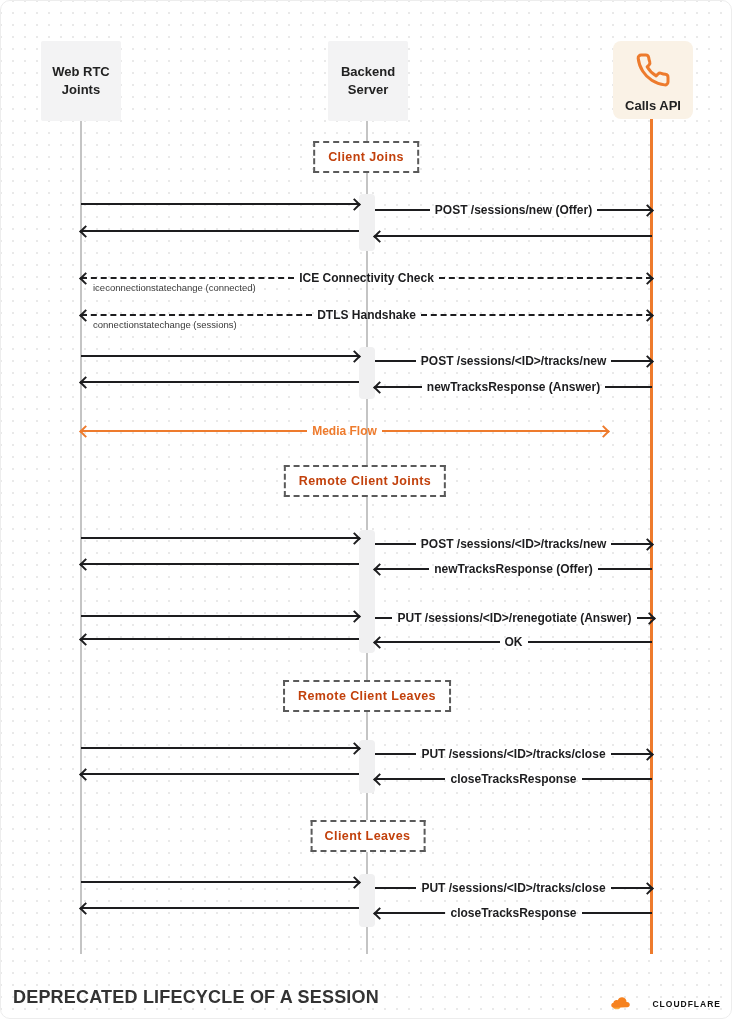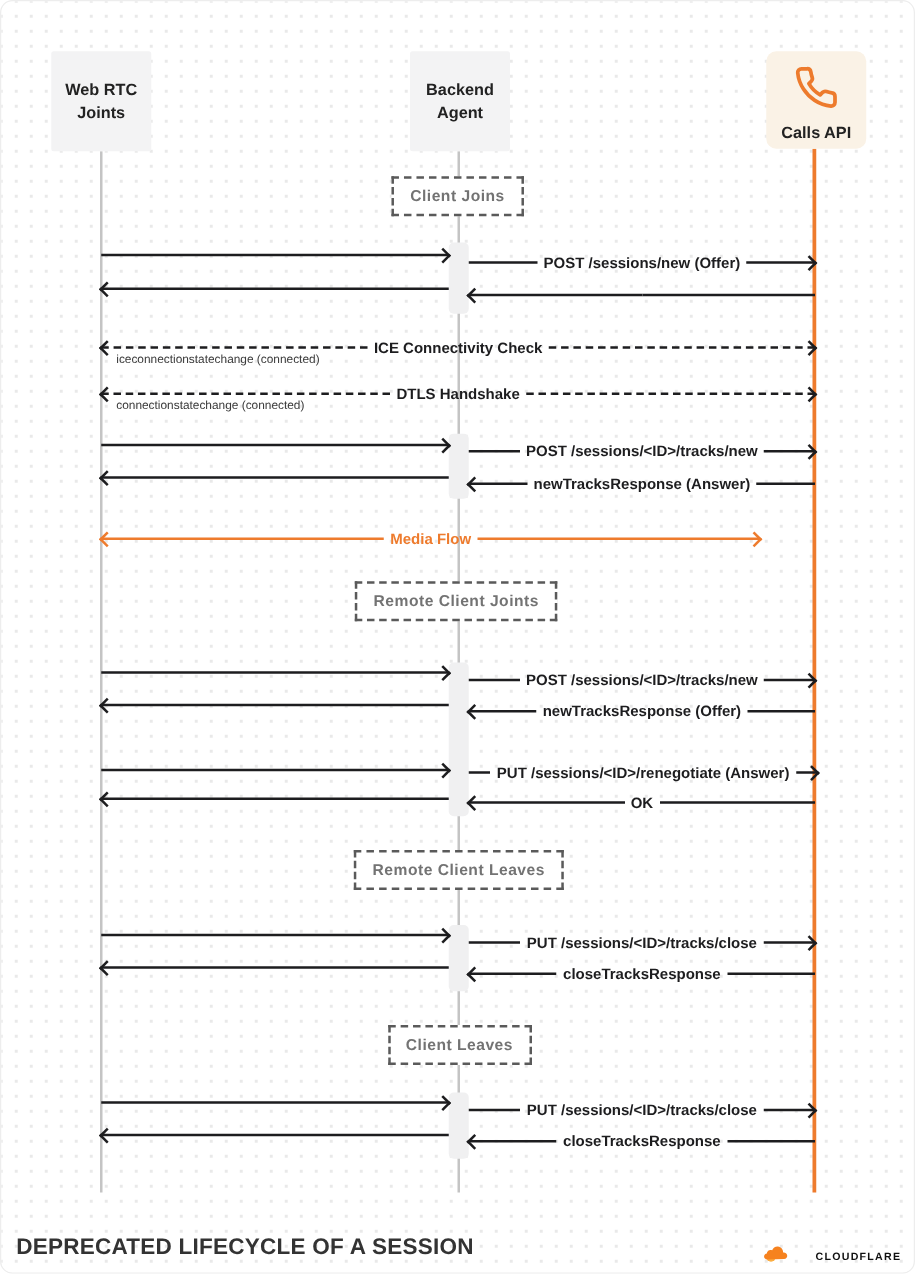--- a/index.html
+++ b/index.html
@@ -21,21 +21,21 @@
     display:flex;align-items:center;justify-content:center;text-align:center;
     font-weight:700;font-size:13px;line-height:1.35;color:#222;z-index:3;border-radius:2px;
   }
   .actor.calls{background:#faf2e6;height:78px;flex-direction:column;gap:4px;border-radius:8px;padding-top:6px;}
   .actor.calls .phone{flex:none;}
   
   .bar{position:absolute;left:358px;width:16px;background:#f0f0f1;border-radius:4px;z-index:1;}
   
   .section-box{
     position:absolute;transform:translateX(-50%);z-index:3;background:#fff;
-    border:2px dashed #5a5a5a;color:#737373;font-weight:700;font-size:12.5px;
+    border:2px dashed #5a5a5a;color:#c2410c;font-weight:700;font-size:12.5px;
     letter-spacing:.4px;padding:7px 13px;white-space:nowrap;
   }
   
   .msg{position:absolute;height:16px;display:flex;align-items:center;z-index:2;color:#1d1d1f;}
   .msg .ln{flex:1 1 0;min-width:0;height:0;border-top:2.2px solid currentColor;}
   .msg.dashed .ln{border-top-style:dashed;}
   .msg .lbl{flex:0 0 auto;padding:0 5px;font-weight:700;font-size:12px;line-height:16px;white-space:nowrap;}
   .msg .arr{flex:none;width:9px;height:9px;}
   .msg .arr.r{border-top:2.4px solid currentColor;border-right:2.4px solid currentColor;transform:rotate(45deg);margin-left:-9px;}
   .msg .arr.l{border-bottom:2.4px solid currentColor;border-left:2.4px solid currentColor;transform:rotate(45deg);margin-right:-9px;}
@@ -52,21 +52,21 @@
 <div id="page" style="--accent:#ee7b2d;">
 
   <div class="lifeline" style="left:79px"></div>
   <div class="lifeline" style="left:365px"></div>
   <div class="lifeline accent" style="left:649px"></div>
 
   <div class="actor" style="left:40px">
     <span>Web RTC Joints</span>
   </div>
   <div class="actor" style="left:327px">
-    <span>Backend Agent</span>
+    <span>Backend Server</span>
   </div>
   <div class="actor calls" style="left:612px">
     <span class="phone">
       <svg width="36" height="36" viewBox="0 0 24 24" fill="none" stroke="#ed7b2d" stroke-width="2" stroke-linecap="round" stroke-linejoin="round">
         <path d="M22 16.92v3a2 2 0 0 1-2.18 2 19.79 19.79 0 0 1-8.63-3.07 19.5 19.5 0 0 1-6-6 19.79 19.79 0 0 1-3.07-8.67A2 2 0 0 1 4.11 2h3a2 2 0 0 1 2 1.72 12.84 12.84 0 0 0 .7 2.81 2 2 0 0 1-.45 2.11L8.09 9.91a16 16 0 0 0 6 6l1.27-1.27a2 2 0 0 1 2.11-.45 12.84 12.84 0 0 0 2.81.7A2 2 0 0 1 22 16.92z"></path>
       </svg>
     </span>
     <span>Calls API</span>
   </div>
 
@@ -105,21 +105,21 @@
         <span class="arr r"></span>
       </div>
       <div class="msg-sub" style="left: 92px; top: 281px;">iceconnectionstatechange (connected)</div>
       <div class="msg dashed" style="top: 306px; left: 80px; width: 571px;">
         <span class="arr l"></span>
         <span class="ln"></span>
         <span class="lbl">DTLS Handshake</span>
         <span class="ln"></span>
         <span class="arr r"></span>
       </div>
-      <div class="msg-sub" style="left: 92px; top: 318px;">connectionstatechange (connected)</div>
+      <div class="msg-sub" style="left: 92px; top: 318px;">connectionstatechange (sessions)</div>
       <div class="msg " style="top: 347px; left: 80px; width: 278px;">
         <span class="ln"></span>
         <span class="arr r"></span>
       </div>
       <div class="msg " style="top: 352px; left: 374px; width: 277px;">
         <span class="ln"></span>
         <span class="lbl">POST /sessions/&lt;ID&gt;/tracks/new</span>
         <span class="ln"></span>
         <span class="arr r"></span>
       </div>

